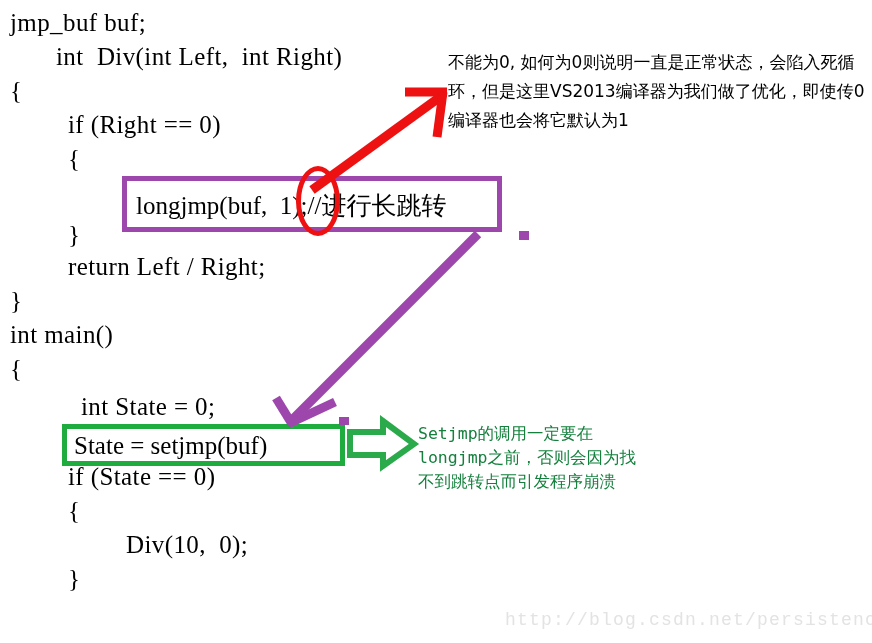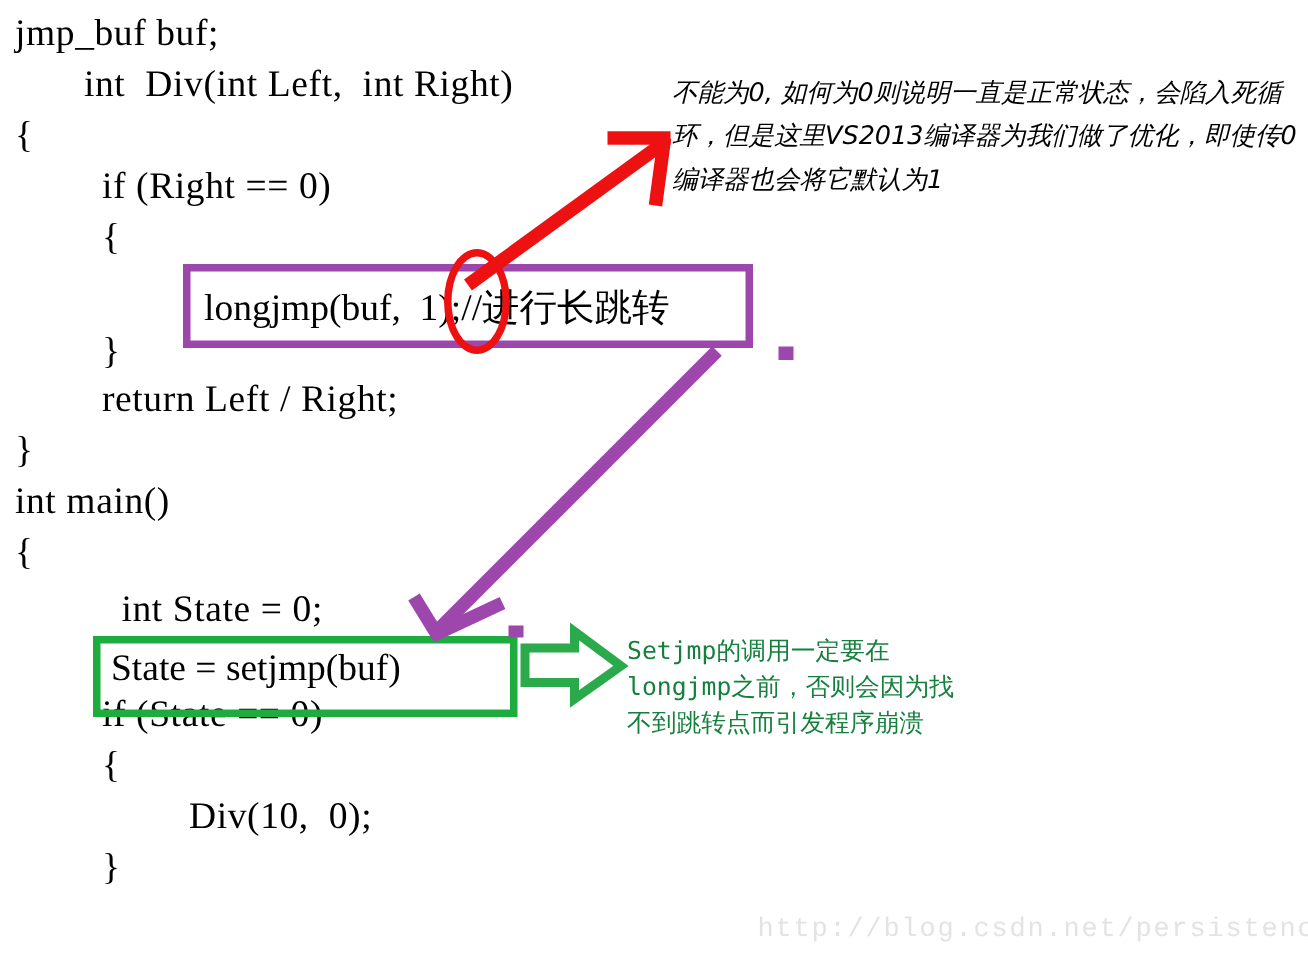--- a/index.html
+++ b/index.html
@@ -70,21 +70,21 @@
     box-sizing: border-box;
     background: transparent;
   }
 
   
   .box-green {
     position: absolute;
     left: 62px;
     top: 424px;
     width: 283px;
-    height: 54px;
+    height: 42px;
     border: 5px solid #1fac3e;
     box-sizing: border-box;
     background: transparent;
   }
   .box-green .box-text {
     position: absolute;
     left: 7px;
     top: 1px;
     white-space: pre;
     font-family: "Liberation Serif", "DejaVu Serif", serif;
@@ -97,21 +97,20 @@
   .anno-red-text {
     position: absolute;
     left: 448px;
     top: 48px;
     width: 420px;
     font-family: "DejaVu Sans", "Liberation Sans", sans-serif;
     font-size: 17px;
     line-height: 29px;
     color: #000000;
     letter-spacing: 0px;
-    font-style: italic;
   }
   .anno-green-text {
     position: absolute;
     left: 418px;
     top: 386px;
     width: 230px;
     font-family: "DejaVu Sans Mono", "Liberation Mono", monospace;
     font-size: 16.5px;
     line-height: 24px;
     color: #15803d;

